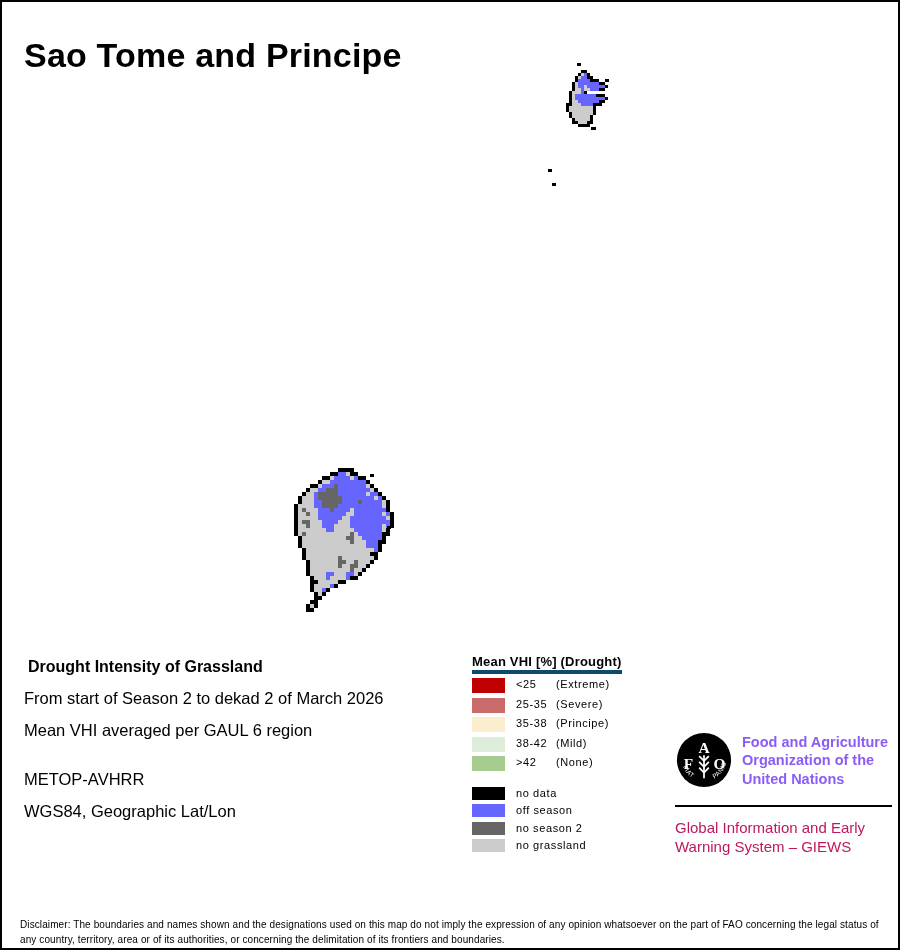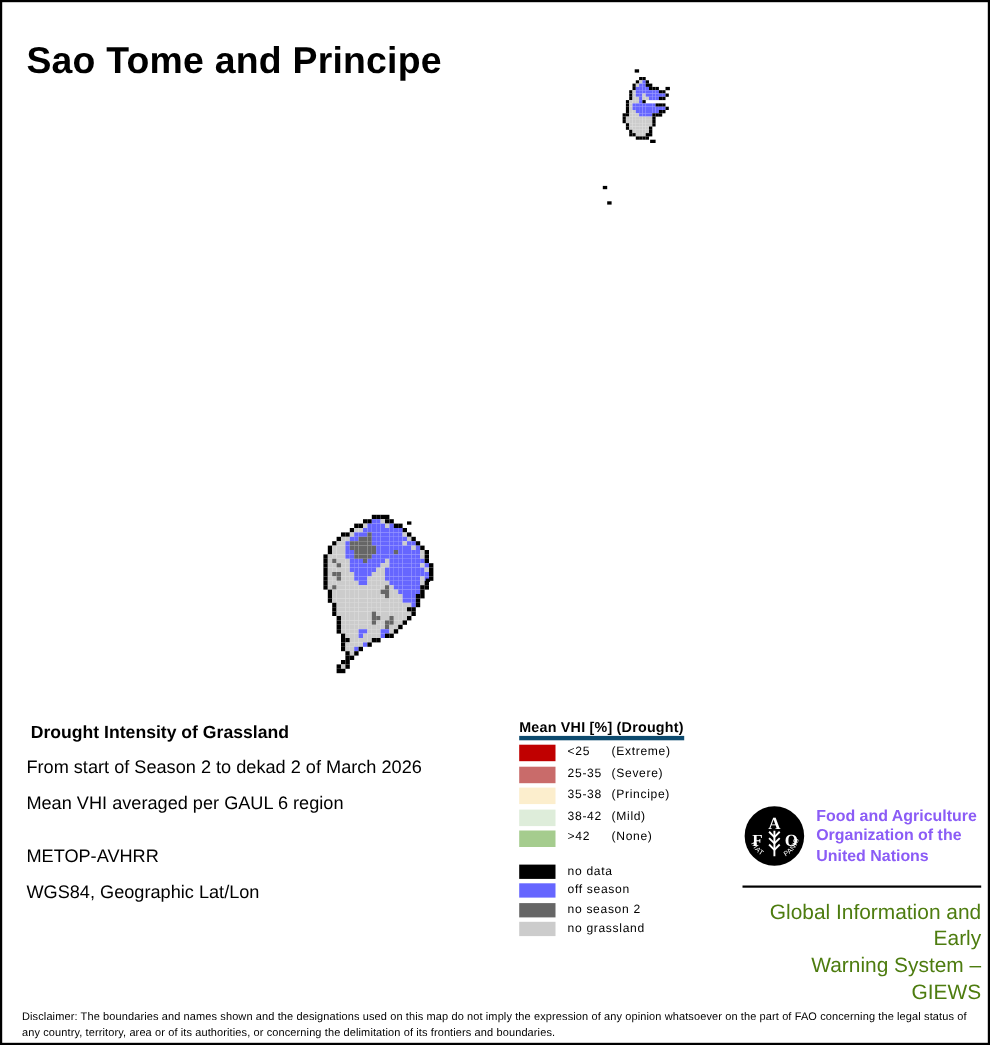--- a/index.html
+++ b/index.html
@@ -30,21 +30,21 @@
   .legend-row .lab .range{display:inline-block;min-width:40px;}
   .legend-extras{margin-top:11px;}
   .legend-extras .legend-row{height:17.5px;}
   .legend-extras .swatch{height:13px;}
   
   .branding{position:absolute;left:673px;top:727px;width:217px;}
   .brand-top{display:flex;align-items:flex-start;}
   .fao-logo{flex:0 0 auto;margin-right:9px;}
   .fao-name{font-size:14.5px;font-weight:bold;line-height:1.26;padding-top:4px;color:#8b5cf6;}
   .brand-rule{border:none;border-top:2px solid #000;margin:14px 0 11px 0;width:217px;}
-  .giews{font-size:19px;line-height:1.28;color:#4d7c0f;text-align:right;}
+  .giews{font-size:15px;line-height:1.28;color:#be185d;}
   
   .disclaimer{
     position:absolute;left:18px;top:906px;width:864px;
     font-size:10px;line-height:1.45;letter-spacing:0.1px;
   }
 </style>
 </head>
 <body>
 
 <div class="page">

